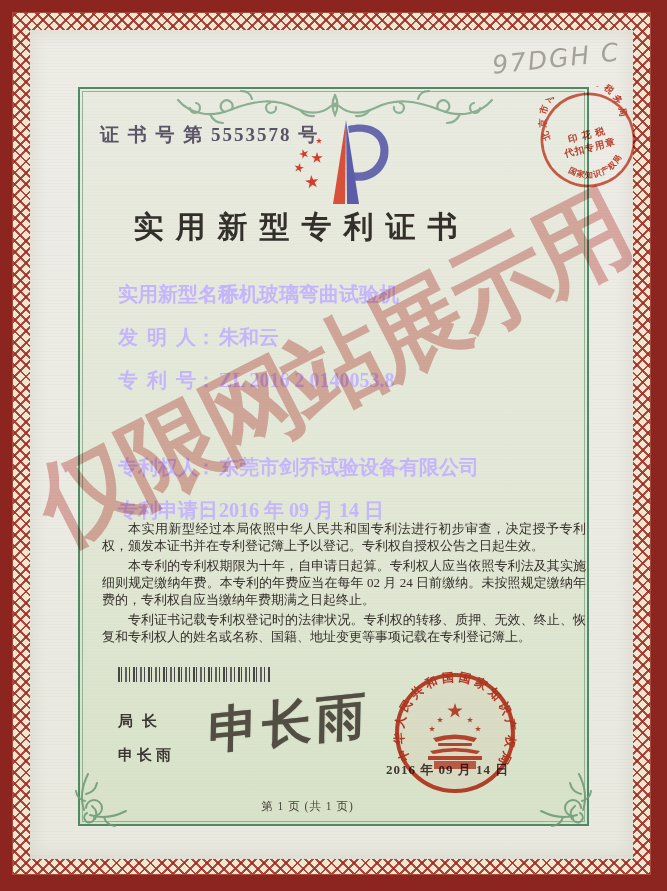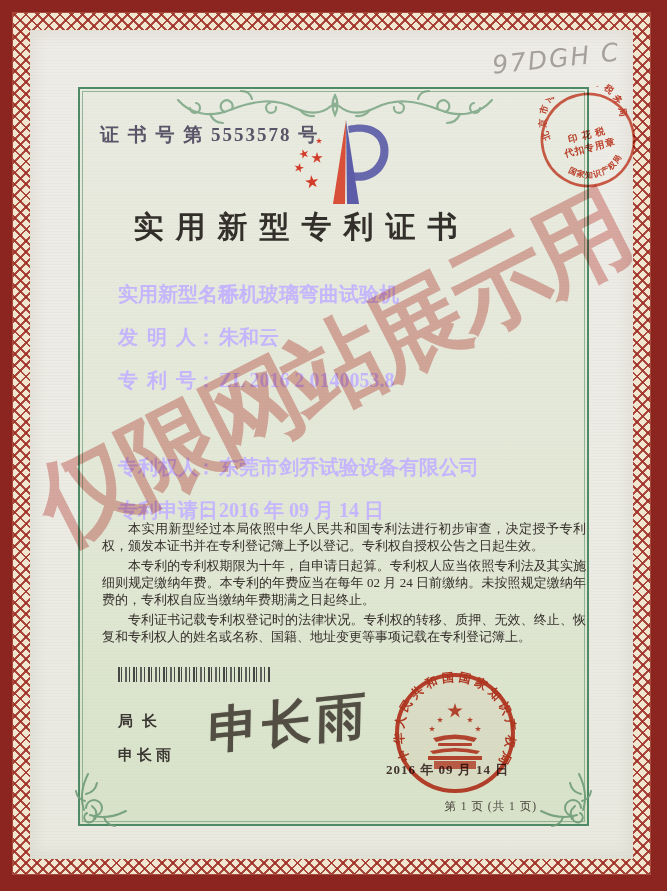--- a/index.html
+++ b/index.html
@@ -60,21 +60,21 @@
       #4a4a4a 7px 9px, transparent 9px 11px, #2c2c2c 11px 12px, transparent 12px 15px);
   }
   .director-title{ position:absolute; left:118px; top:712px; z-index:3; font-size:15px; letter-spacing:9px; color:#3b3733; font-weight:700;}
   .director-name{ position:absolute; left:118px; top:746px; z-index:3; font-size:15px; letter-spacing:4px; color:#3b3733; font-weight:600;}
   .signature{
     position:absolute; left:208px; top:690px; z-index:8;
     font-size:50px; font-weight:700; color:#3b352d; letter-spacing:4px; opacity:.85;
     transform:rotate(-6deg) skewX(-7deg); white-space:nowrap;
     text-shadow:0 0 1px rgba(59,53,45,.6);
   }
-  .page-footer{ position:absolute; left:78px; width:459px; top:799px; z-index:3; text-align:right; font-size:11.5px; color:#4a453e; letter-spacing:1px;}
+  .page-footer{ position:absolute; left:78px; width:459px; top:799px; z-index:3; text-align:center; font-size:11.5px; color:#4a453e; letter-spacing:1px;}
   .seal{ position:absolute; left:390px; top:668px; z-index:10; mix-blend-mode:multiply; }
   .seal-date{
     position:absolute; left:386px; top:761px; width:150px; z-index:9;
     font-size:13px; font-weight:700; color:#433630; letter-spacing:1px; white-space:nowrap;
   }
   .tax-stamp{ position:absolute; left:538px; top:90px; z-index:12; mix-blend-mode:multiply; transform:rotate(-14deg); }
   .pencil-note{
     position:absolute; left:492px; top:44px; z-index:14;
     font-family:"DejaVu Sans",sans-serif; font-style:italic; font-size:25px; color:#8d8781;
     transform:rotate(-6deg); opacity:.75; letter-spacing:2px; white-space:nowrap;

